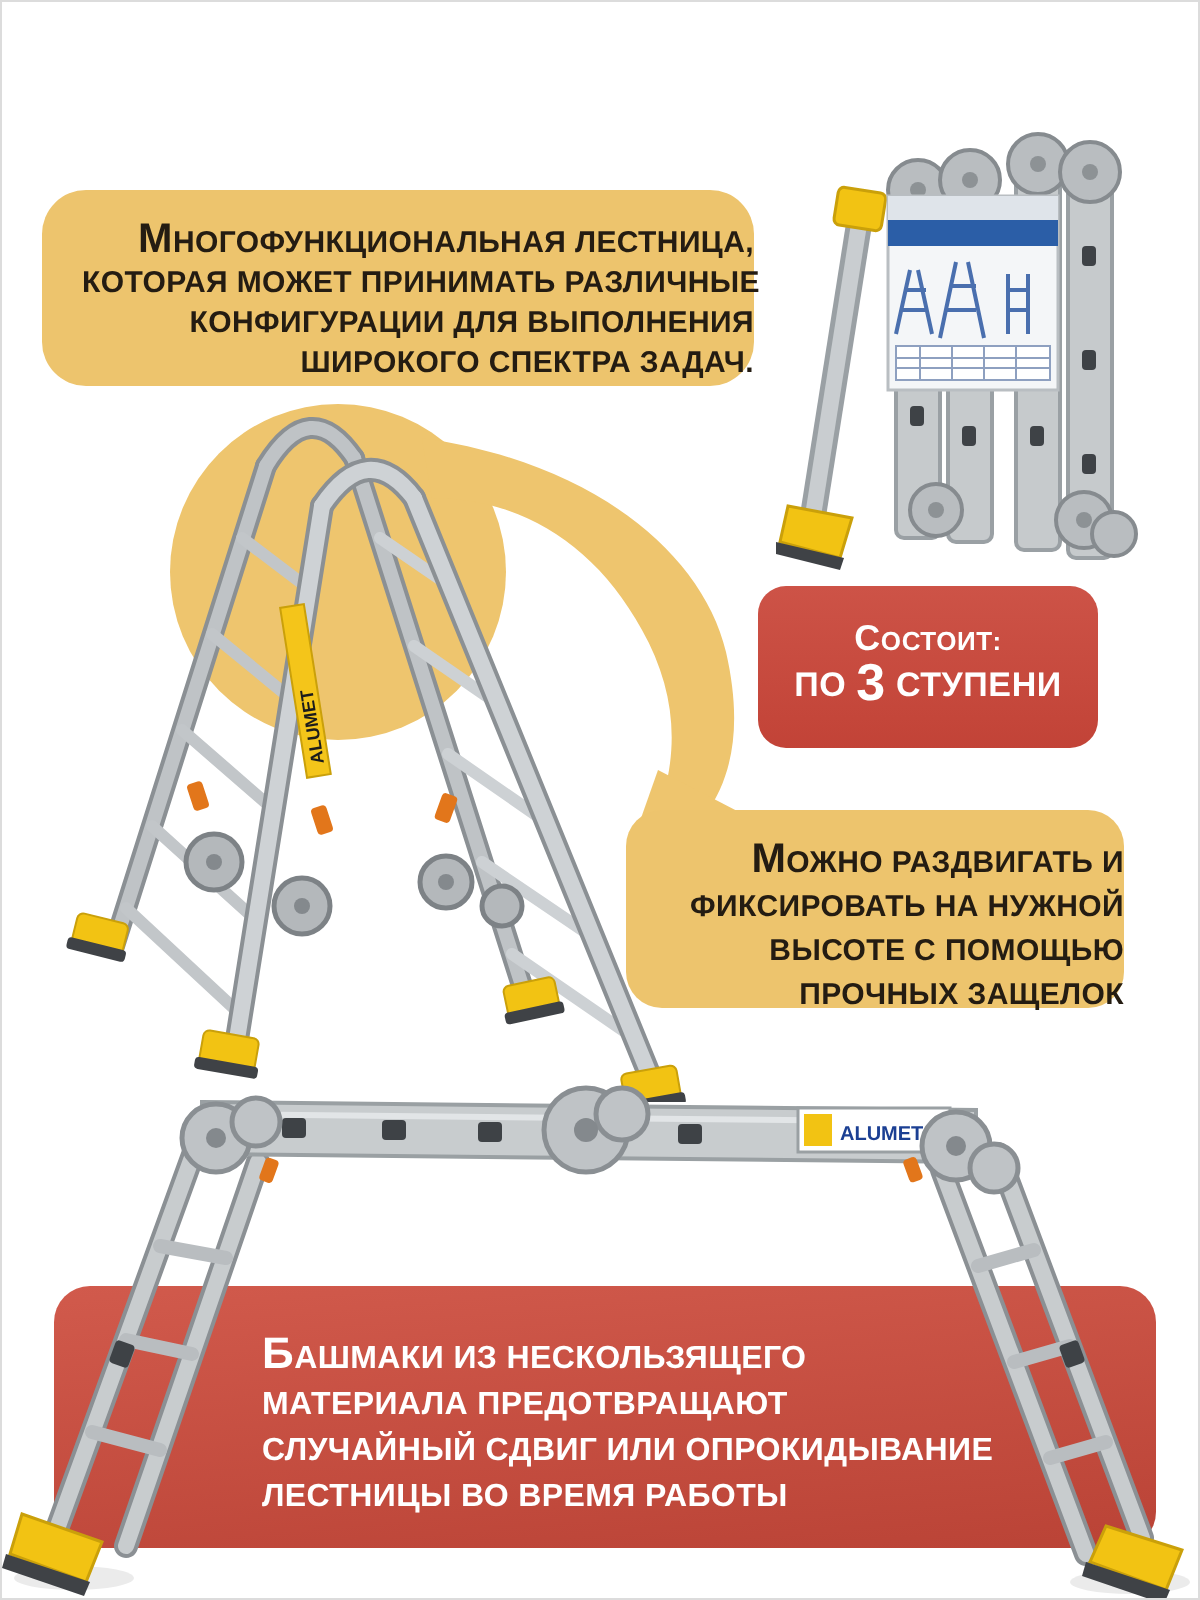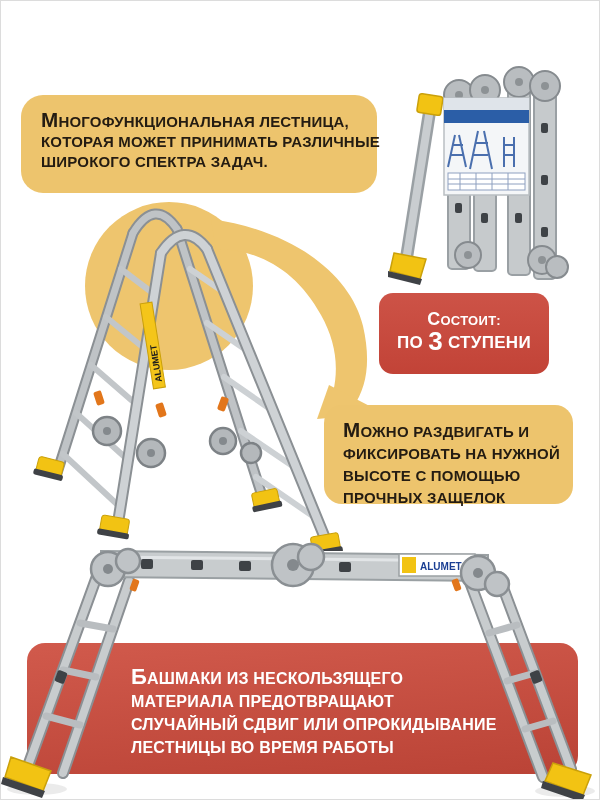--- a/index.html
+++ b/index.html
@@ -5,26 +5,26 @@
   html,body{margin:0;padding:0;background:#fff;}
   .page{
     position:relative;width:600px;height:800px;background:#ffffff;
     border:1px solid #dcdcdc;box-sizing:border-box;overflow:hidden;
     font-family:"Liberation Sans","DejaVu Sans",sans-serif;
   }
   .title{
     position:absolute;top:24px;left:0;width:100%;text-align:center;
     font-size:47px;font-weight:bold;color:#cf4716;letter-spacing:1px;
   }
-  .callout{position:absolute;background:#edc46d;color:#241c12;}
+  .callout{position:absolute;background:#edc46d;color:#241c12;text-align:right;}
   .ln{font-weight:bold;text-transform:uppercase;white-space:nowrap;}
   .lead::first-letter{font-size:1.38em;}
   #box1{left:20px;top:94px;width:356px;height:98px;border-radius:22px;padding:15px 0 0 20px;box-sizing:border-box;}
   #box1 .ln{font-size:15px;line-height:20px;letter-spacing:.2px;}
-  #box2{left:323px;top:404px;width:249px;height:99px;border-radius:18px;padding:14px 0 0 19px;box-sizing:border-box;}
+  #box2{left:312px;top:404px;width:249px;height:99px;border-radius:18px;padding:14px 0 0 19px;box-sizing:border-box;}
   #box2 .ln{font-size:15px;line-height:22px;letter-spacing:.2px;}
   .badge{
     position:absolute;left:378px;top:292px;width:170px;height:81px;
     background:linear-gradient(180deg,#cd5347,#c24337);border-radius:14px;
     color:#fff;text-align:center;padding-top:18px;box-sizing:border-box;
   }
   .badge .bhead{font-size:13px;font-weight:bold;text-transform:uppercase;line-height:16px;letter-spacing:.3px;}
   .badge .bline{font-size:17px;font-weight:bold;text-transform:uppercase;line-height:24px;letter-spacing:.3px;}
   .badge .big{font-size:26px;vertical-align:-2px;}
   .panel{
@@ -37,20 +37,21 @@
 </style>
 </head>
 <body>
 
 <div class="page">
 
 
   <div class="callout" id="box1">
     <div class="ln lead">Многофункциональная лестница,</div>
     <div class="ln">которая может принимать различные</div>
+    <div class="ln">конфигурации для выполнения</div>
     <div class="ln">широкого спектра задач.</div>
   </div>
 
   <svg class="art" style="left:355px;top:52px" width="240" height="240" viewBox="0 0 240 240">
     <g stroke="#9aa0a4" stroke-width="2" fill="#c6cacc">
       <rect x="92" y="38" width="22" height="178" rx="4"></rect>
       <rect x="118" y="34" width="22" height="184" rx="4"></rect>
       <rect x="152" y="26" width="22" height="196" rx="4"></rect>
       <rect x="178" y="30" width="22" height="196" rx="4"></rect>
     </g>

